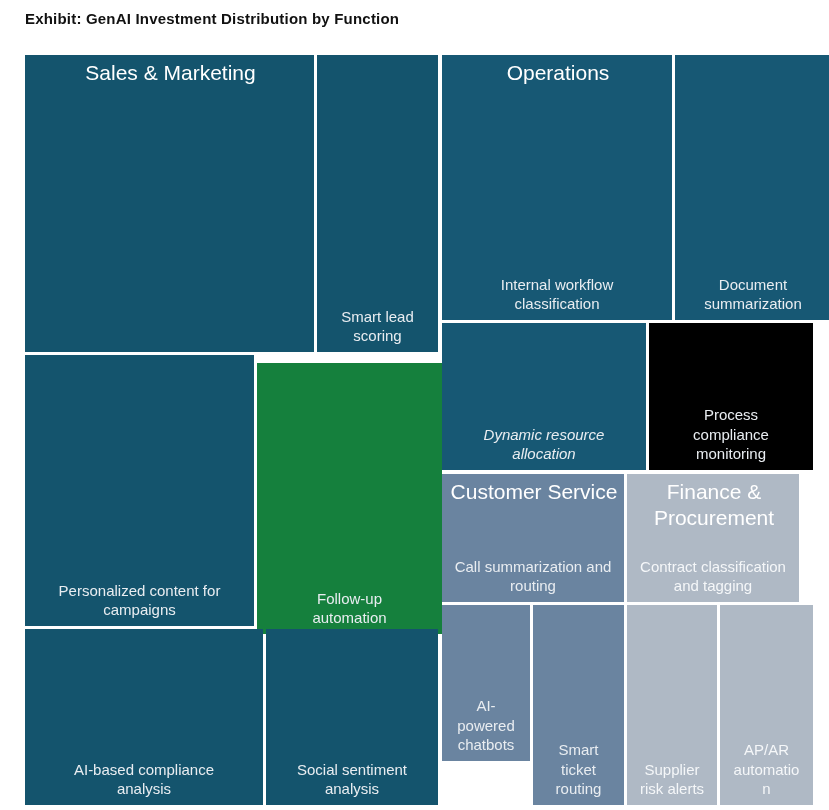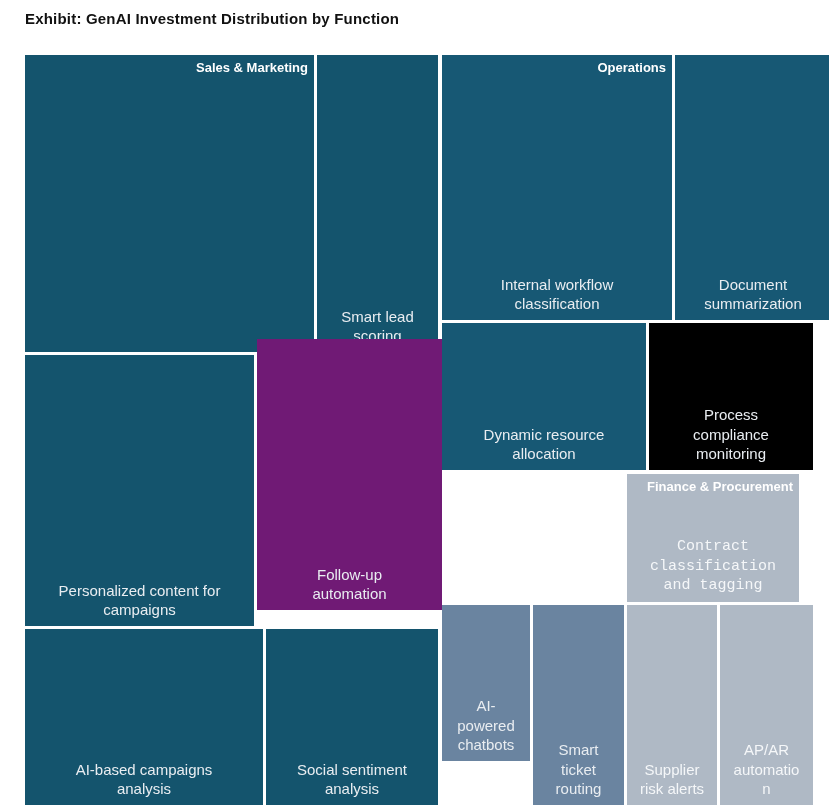--- a/index.html
+++ b/index.html
@@ -1,21 +1,21 @@
 <!DOCTYPE html>
 <html><head>
 <meta charset="utf-8">
 <style>
   html,body{margin:0;padding:0;background:#ffffff;}
   body{font-family:"Liberation Sans", sans-serif;}
   .page{position:relative;width:829px;height:810px;background:#ffffff;overflow:hidden;}
   .chart-title{position:absolute;left:25px;top:10px;font-size:15px;font-weight:bold;color:#111111;letter-spacing:.2px;}
   .treemap{position:absolute;left:25px;top:55px;width:788px;height:750px;}
   .cell{position:absolute;box-sizing:border-box;}
-  .cell .group-header{position:absolute;top:5px;left:8px;right:6px;font-size:13px;font-weight:bold;color:#ffffff;line-height:1.25;text-align:right;}
+  .cell .group-header{position:absolute;top:5px;left:8px;right:6px;font-size:21px;font-weight:normal;color:#ffffff;line-height:1.25;text-align:center;}
   .cell .cell-label{position:absolute;bottom:7px;left:0;right:0;margin:0 auto;text-align:center;font-size:15px;line-height:1.28;color:#e9edf1;padding:0 10px;}
   .fin .cell-label{color:#f5f7f9;}
   .fin .group-header{color:#ffffff;}
   .wrap-any .cell-label{overflow-wrap:anywhere;word-break:break-word;}
 </style>
 </head>
 <body>
 
 <div class="page">
 
@@ -25,54 +25,58 @@
 
     <div class="cell" style="left: 0px; top: 0px; width: 289px; height: 297px; background-color: rgb(20, 84, 109);">
       <div class="group-header">Sales &amp; Marketing</div>
     </div>
     <div class="cell" style="left: 292px; top: 0px; width: 121px; height: 297px; background-color: rgb(20, 84, 109);">
       <div class="cell-label">Smart lead scoring</div>
     </div>
     <div class="cell" style="left: 0px; top: 300px; width: 229px; height: 271px; background-color: rgb(20, 84, 109);">
       <div class="cell-label">Personalized content for campaigns</div>
     </div>
-    <div class="cell" style="left: 232px; top: 284px; width: 185px; height: 271px; background-color: #701a75;">
+    <div class="cell" style="left: 232px; top: 308px; width: 185px; height: 271px; background-color: #15803d;">
       <div class="cell-label" style="max-width:110px;">Follow-up automation</div>
     </div>
     <div class="cell" style="left: 0px; top: 574px; width: 238px; height: 176px; background-color: rgb(20, 84, 109);">
-      <div class="cell-label" style="max-width:185px;">AI-based campaigns analysis</div>
+      <div class="cell-label" style="max-width:185px;">AI-based compliance analysis</div>
     </div>
     <div class="cell" style="left: 241px; top: 574px; width: 172px; height: 176px; background-color: rgb(20, 84, 109);">
       <div class="cell-label" style="max-width:140px;">Social sentiment analysis</div>
     </div>
 
     <div class="cell" style="left: 417px; top: 0px; width: 230px; height: 265px; background-color: rgb(23, 88, 116);">
       <div class="group-header">Operations</div>
       <div class="cell-label" style="max-width:180px;">Internal workflow classification</div>
     </div>
     <div class="cell" style="left: 650px; top: 0px; width: 156px; height: 265px; background-color: rgb(23, 88, 116);">
       <div class="cell-label" style="padding:0 6px;">Document summarization</div>
     </div>
     <div class="cell" style="left: 417px; top: 268px; width: 204px; height: 147px; background-color: rgb(23, 88, 116);">
-      <div class="cell-label" style="max-width:160px;">Dynamic resource allocation</div>
+      <div class="cell-label" style="max-width:160px;font-style:italic;">Dynamic resource allocation</div>
     </div>
     <div class="cell" style="left: 624px; top: 268px; width: 164px; height: 147px; background-color: #000000;">
       <div class="cell-label" style="max-width:115px;">Process compliance monitoring</div>
     </div>
 
+    <div class="cell" style="left: 417px; top: 419px; width: 182px; height: 128px; background-color: rgb(106, 132, 160);">
+      <div class="group-header">Customer Service</div>
+      <div class="cell-label">Call summarization and routing</div>
+    </div>
     <div class="cell" style="left: 417px; top: 550px; width: 88px; height: 156px; background-color: rgb(106, 132, 160);">
       <div class="cell-label" style="max-width:64px;padding:0;">AI-powered chatbots</div>
     </div>
     <div class="cell" style="left: 508px; top: 550px; width: 91px; height: 200px; background-color: rgb(106, 132, 160);">
       <div class="cell-label" style="max-width:60px;padding:0;">Smart ticket routing</div>
     </div>
 
     <div class="cell fin" style="left: 602px; top: 419px; width: 172px; height: 128px; background-color: rgb(175, 185, 197);">
       <div class="group-header">Finance &amp; Procurement</div>
-      <div class="cell-label" style="max-width:150px;font-family:Liberation Mono, monospace;">Contract classification and tagging</div>
+      <div class="cell-label" style="max-width:150px;">Contract classification and tagging</div>
     </div>
     <div class="cell fin" style="left: 602px; top: 550px; width: 90px; height: 200px; background-color: rgb(175, 185, 197);">
       <div class="cell-label" style="max-width:78px;padding:0;">Supplier risk alerts</div>
     </div>
     <div class="cell fin wrap-any" style="left: 695px; top: 550px; width: 93px; height: 200px; background-color: rgb(175, 185, 197);">
       <div class="cell-label" style="max-width:70px;padding:0;">AP/AR automation</div>
     </div>
 
   </div>
 </div>

